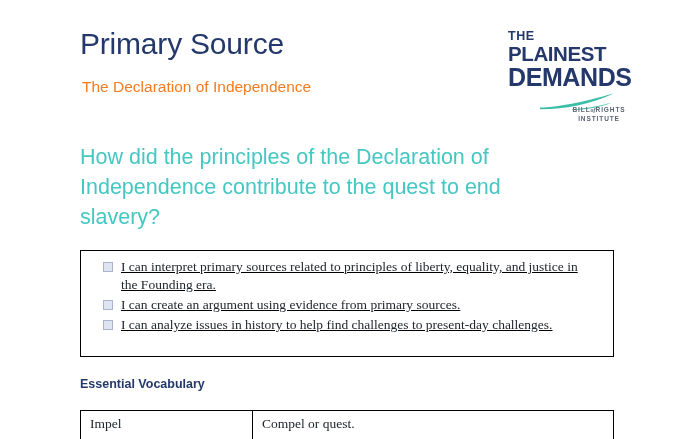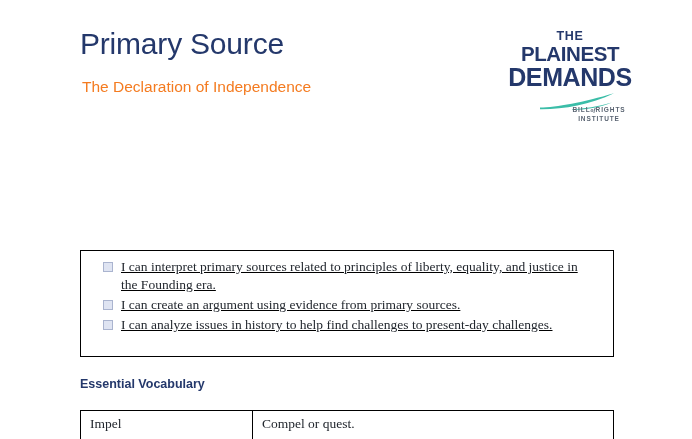--- a/index.html
+++ b/index.html
@@ -61,21 +61,20 @@
     left: 508px;
     top: 28px;
     width: 124px;
     height: 98px;
   }
   .logo-lines {
     position: absolute;
     left: 0;
     top: 0;
     width: 124px;
-    text-align: center;
     font-family: "Liberation Sans", sans-serif;
     font-weight: 700;
     color: #24386b;
     line-height: 1;
   }
   .logo-l1 {
     font-size: 12.5px;
     letter-spacing: 0.6px;
     margin-top: 2px;
   }
@@ -233,20 +232,21 @@
         <path d="M2 15.5 C 18 15.5, 46 10, 76 1.2 C 52 13, 24 17.5, 2 17.2 Z" fill="#3bbda8"></path>
         <path d="M34 17.6 C 46 16.6, 60 14.6, 74 10.6 C 62 15.8, 48 17.8, 34 18 Z" fill="#3bbda8"></path>
       </svg>
       <div class="logo-bri">
         <div><span>BILL</span><span class="of-small">of</span><span>RIGHTS</span></div>
         <div>INSTITUTE</div>
       </div>
     </div>
   </div>
 
+  <div class="eq">How did the principles of the Declaration of Independence contribute to the quest to end slavery?</div>
 
   <div class="objectives-box">
     <div class="objectives-list">
 
       <div class="objective-item">
         <span class="checkbox"></span>
         <span class="objective-text">I can interpret primary sources related to principles of liberty, equality, and justice in the Founding era.</span>
       </div>
 
       <div class="objective-item">

